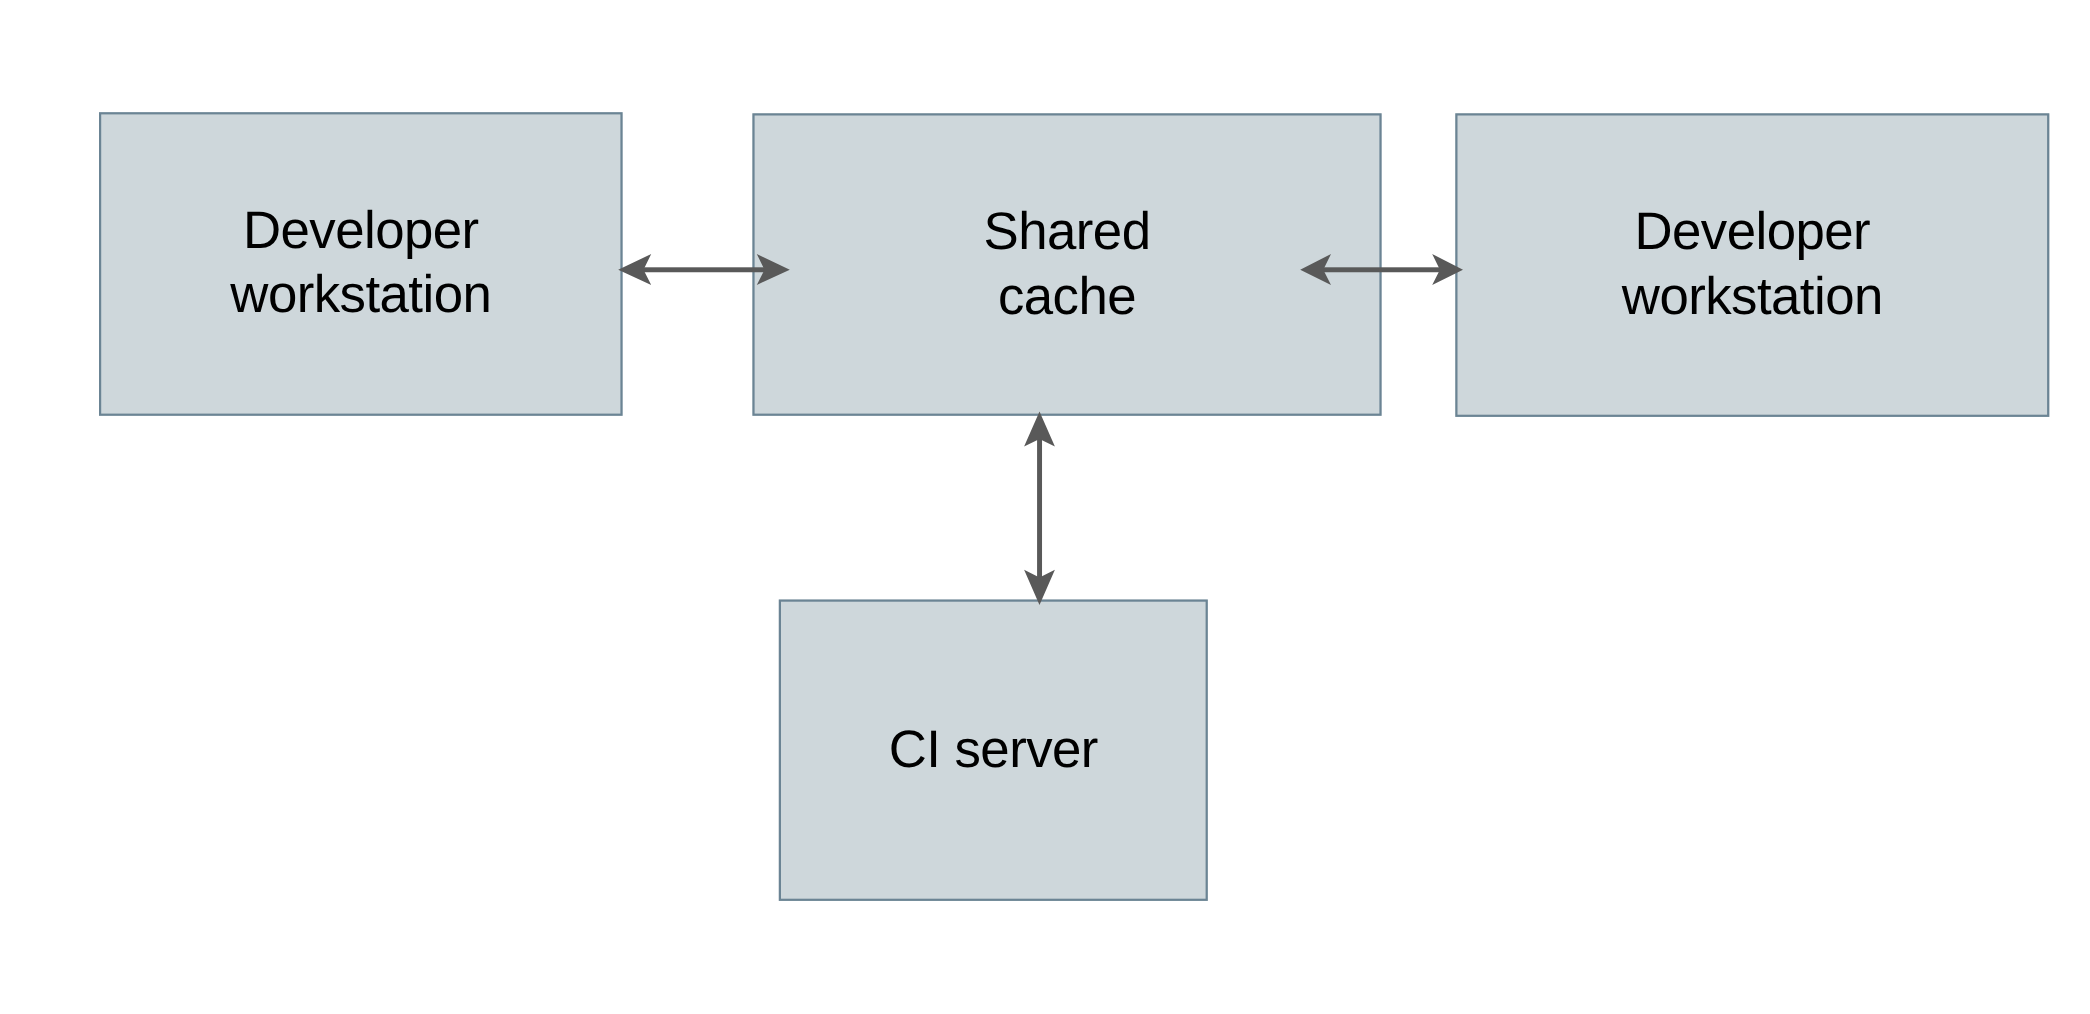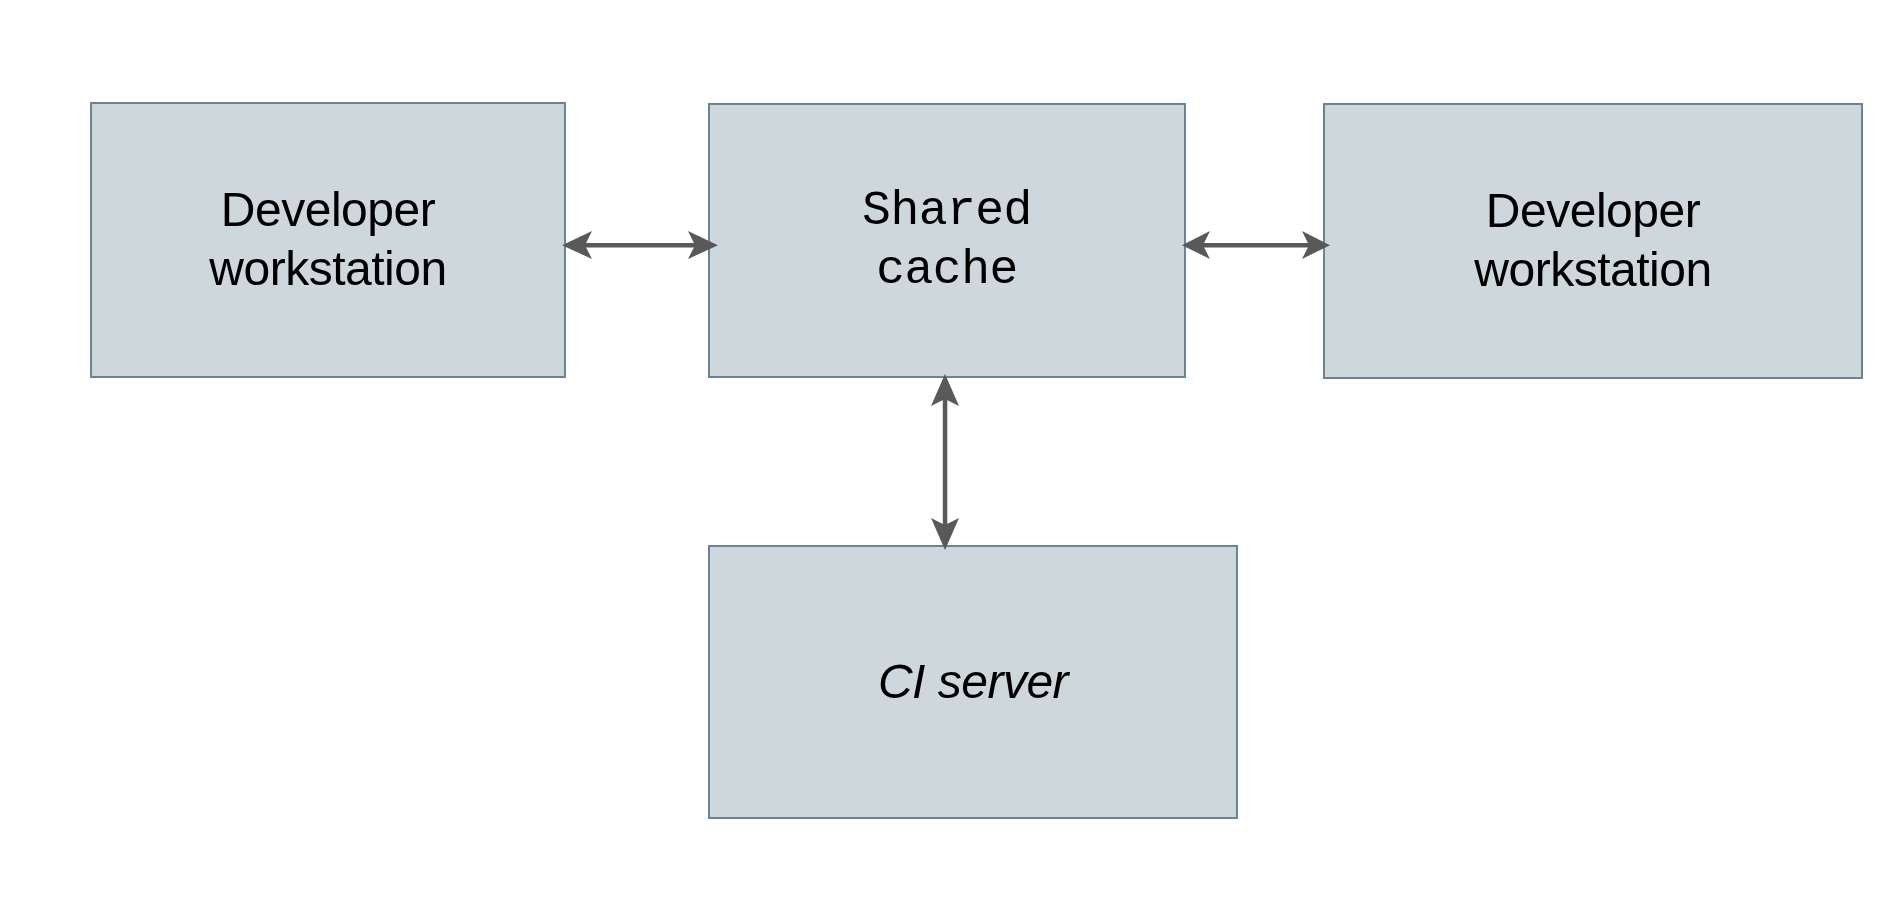--- a/index.html
+++ b/index.html
@@ -33,23 +33,23 @@
     font-size: 48px;
     line-height: 1.22;
     color: #000000;
     letter-spacing: -0.5px;
     white-space: pre-line;
     display: block;
     width: 120%;
   }
   
   #node-dev-left   { left: 90px;   top: 102px; width: 476px; height: 276px; }
-  #node-shared     { left: 708px;  top: 103px; width: 478px; height: 275px; font-family: Liberation Mono, monospace; }
+  #node-shared     { left: 684px;  top: 103px; width: 572px; height: 275px; }
   #node-dev-right  { left: 1323px; top: 103px; width: 540px; height: 276px; }
-  #node-ci         { left: 708px;  top: 545px; width: 530px; height: 274px; font-style: italic; }
+  #node-ci         { left: 708px;  top: 545px; width: 390px; height: 274px; }
 
   .connector {
     position: absolute;
     overflow: visible;
   }
   #conn-left   { left: 560px;  top: 222px; width: 160px;  height: 46px; }
   #conn-right  { left: 1180px; top: 222px; width: 152px;  height: 46px; }
   #conn-bottom { left: 922px;  top: 372px; width: 46px;   height: 180px; }
 </style>
 </head>

